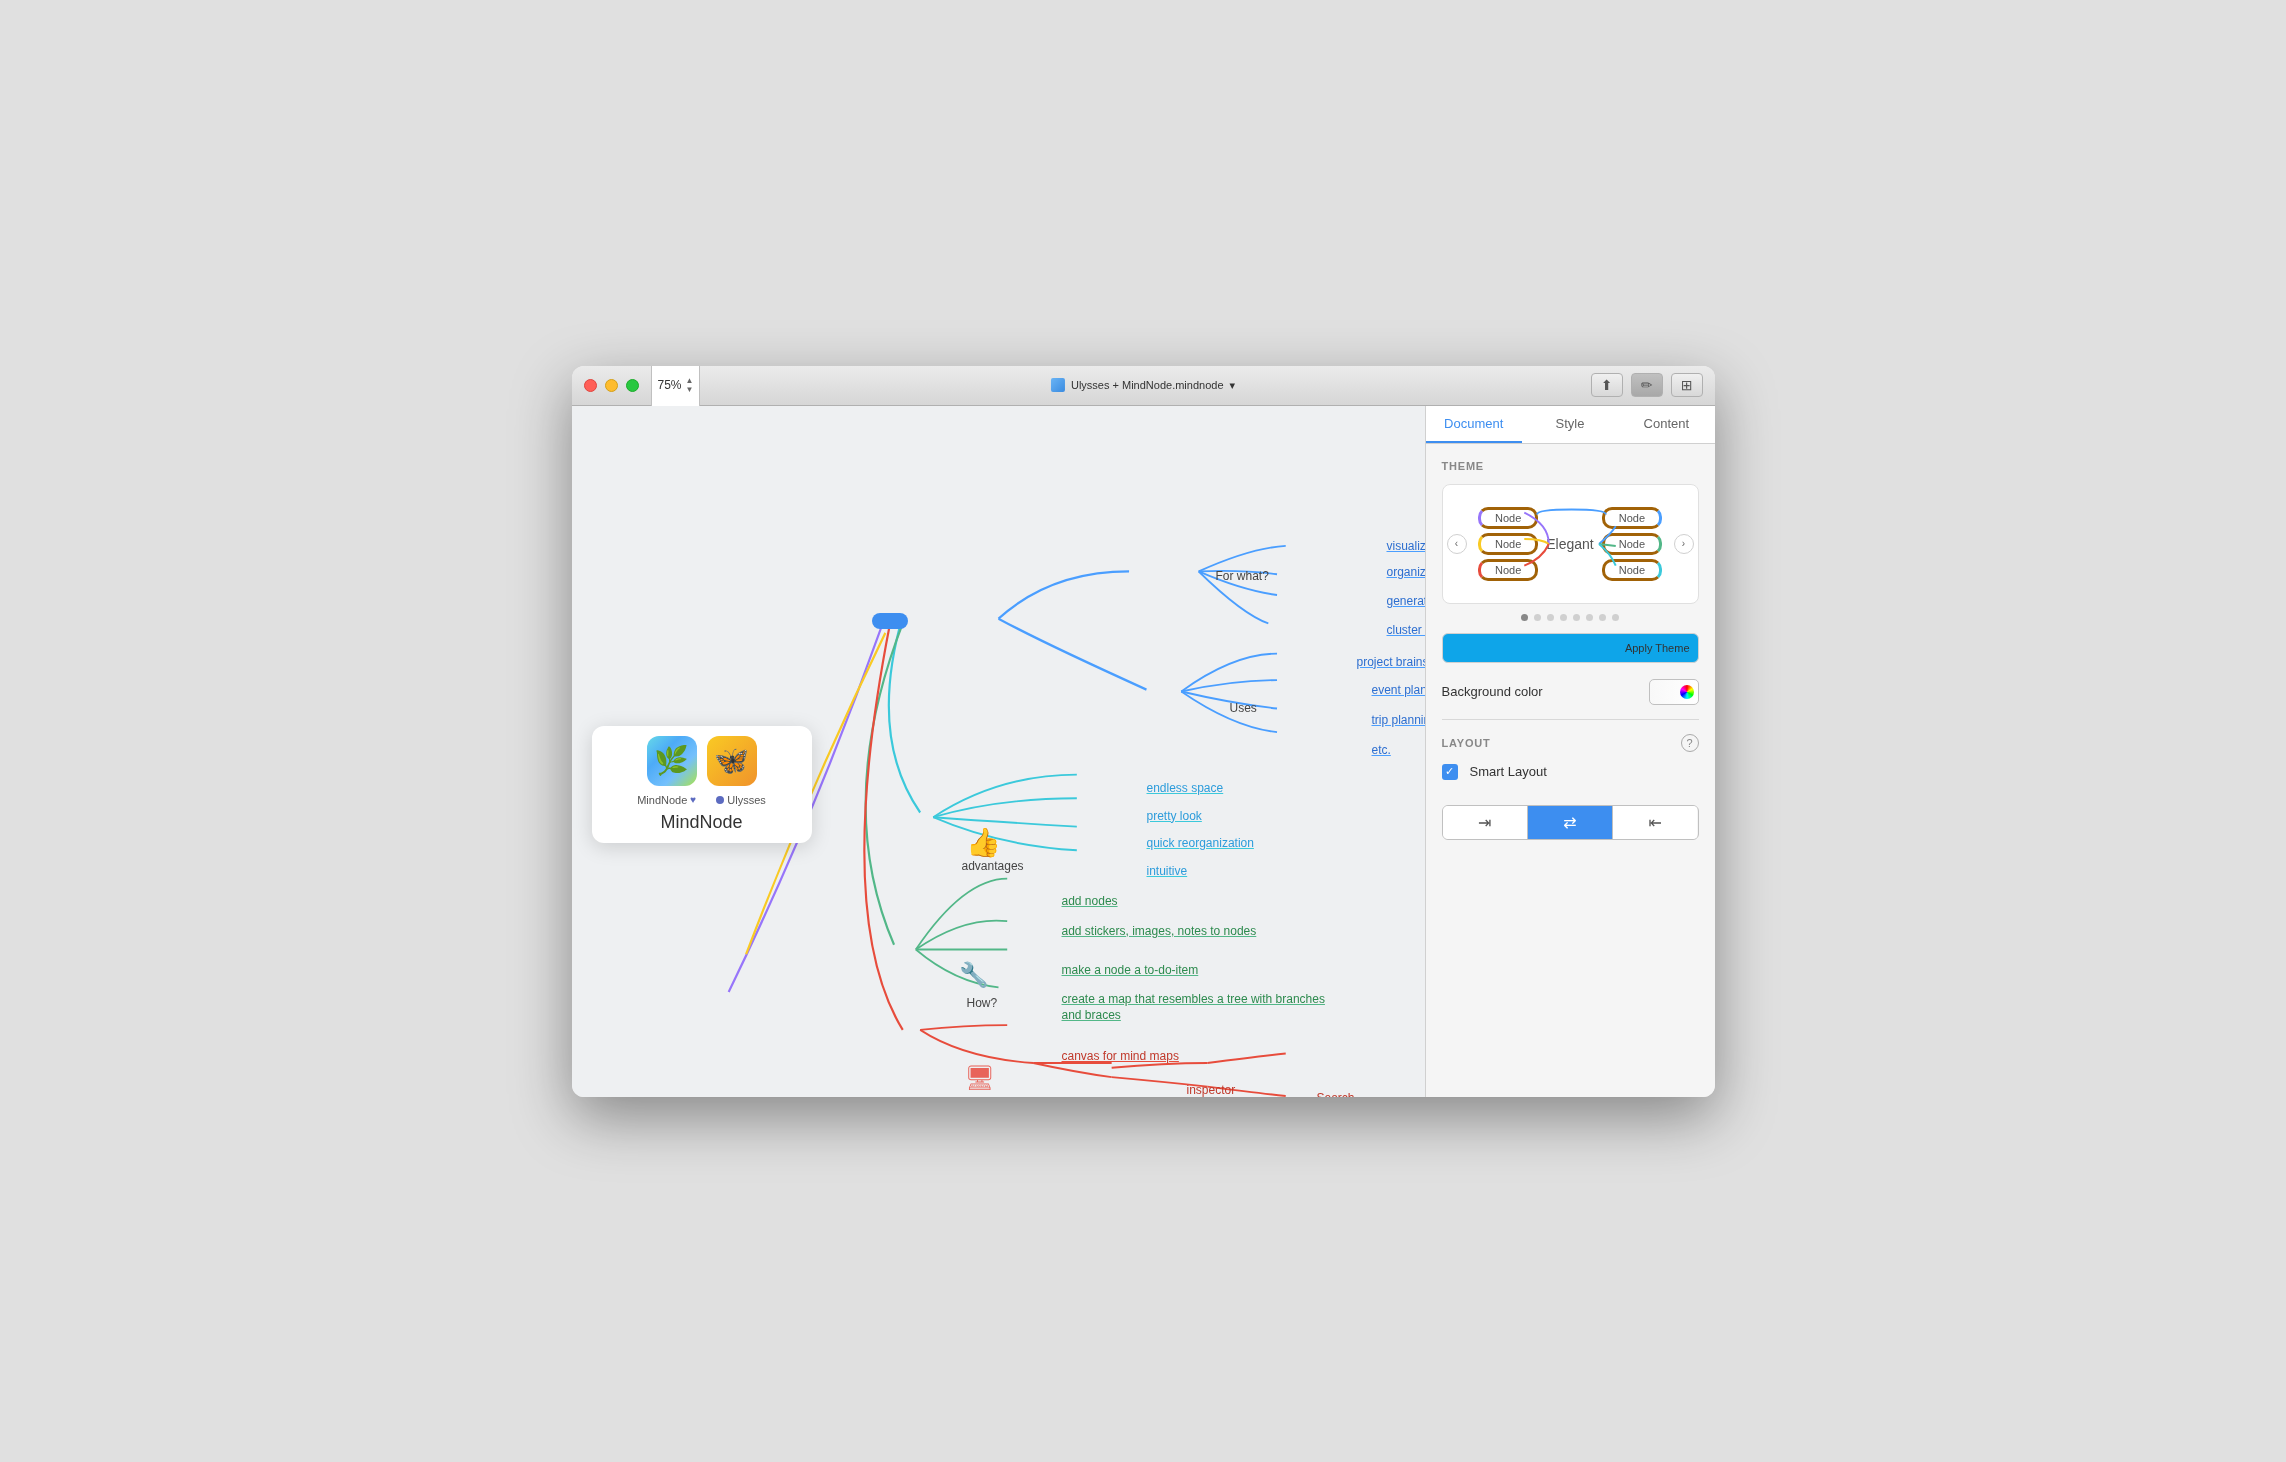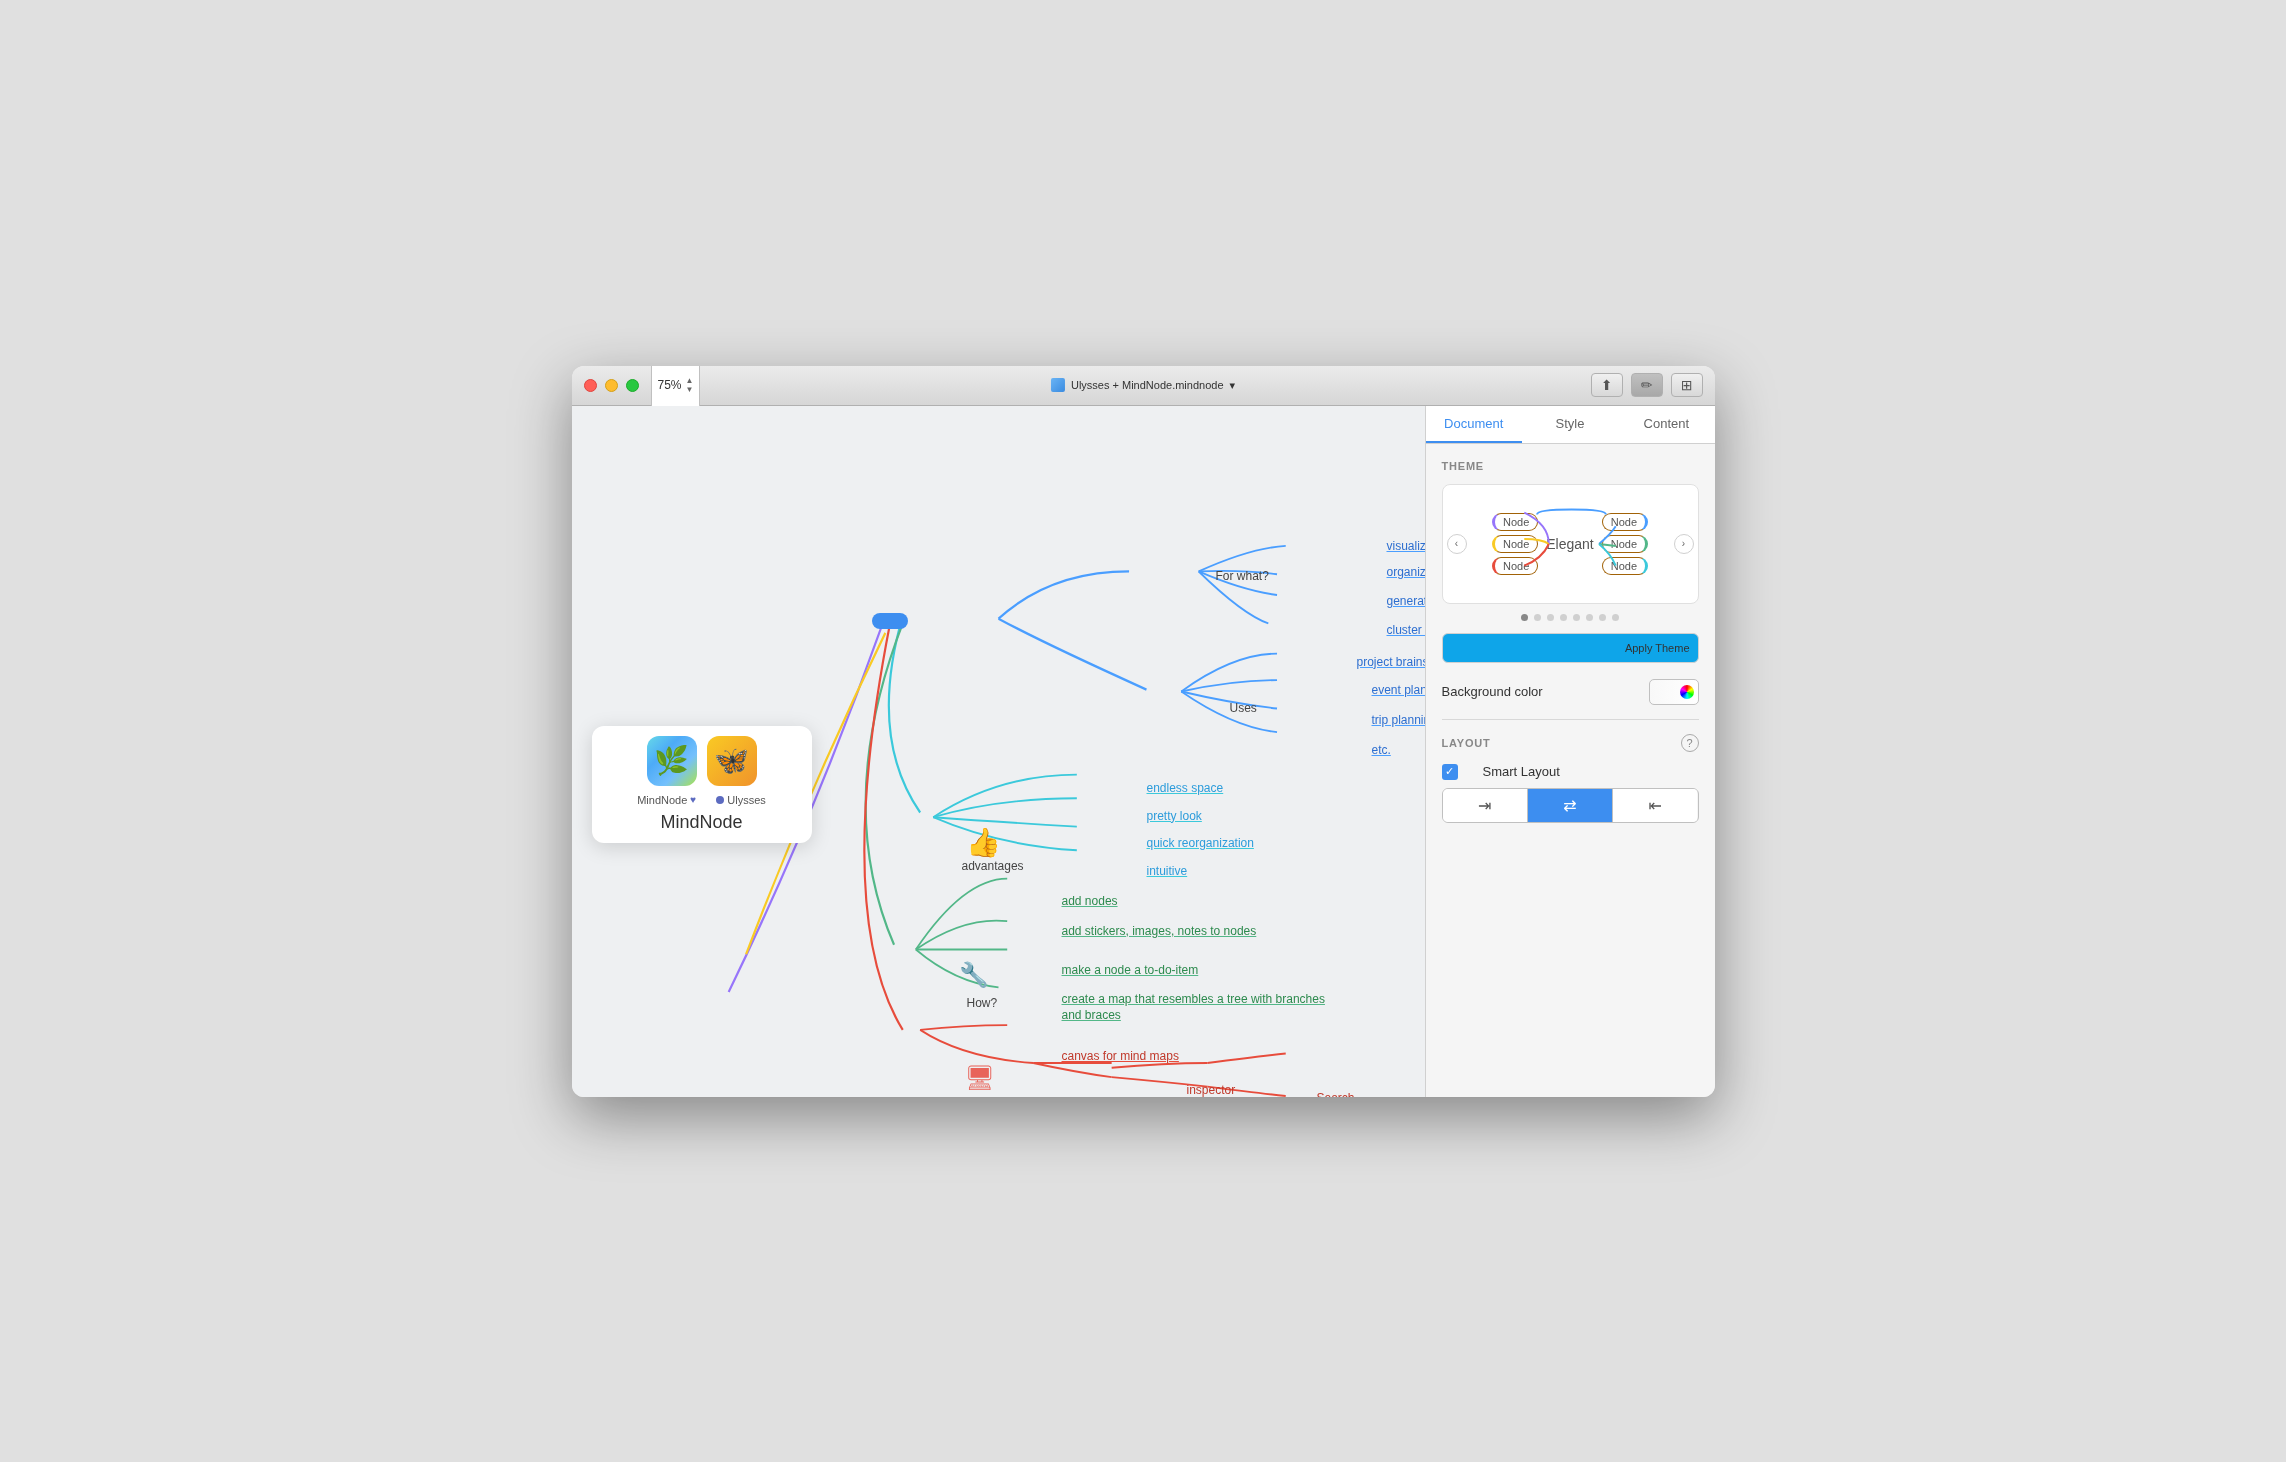--- a/index.html
+++ b/index.html
@@ -293,23 +293,23 @@
       flex-direction: column;
       gap: 4px;
     }
     .theme-nodes-right {
       display: flex;
       flex-direction: column;
       gap: 4px;
     }
     .theme-node-pill {
       background: white;
-      border: 1px solid #a16207;
+      border: 3px solid #a16207;
       border-radius: 10px;
-      padding: 2px 8px;
+      padding: 2px 14px;
       font-size: 11px;
       color: #555;
     }
     .theme-center {
       text-align: center;
     }
     .theme-center-label {
       font-size: 14px;
       color: #555;
       font-weight: 500;
@@ -393,22 +393,22 @@
       display: flex;
       align-items: center;
       justify-content: center;
       font-size: 11px;
       color: #888;
       cursor: pointer;
     }
     .smart-layout-row {
       display: flex;
       align-items: center;
-      gap: 25px;
-      margin-bottom: 8px;
+      gap: 12px;
+      margin-bottom: 25px;
     }
     .checkbox-blue {
       width: 16px;
       height: 16px;
       background: #3d8ef0;
       border-radius: 3px;
       display: flex;
       align-items: center;
       justify-content: center;
       flex-shrink: 0;

